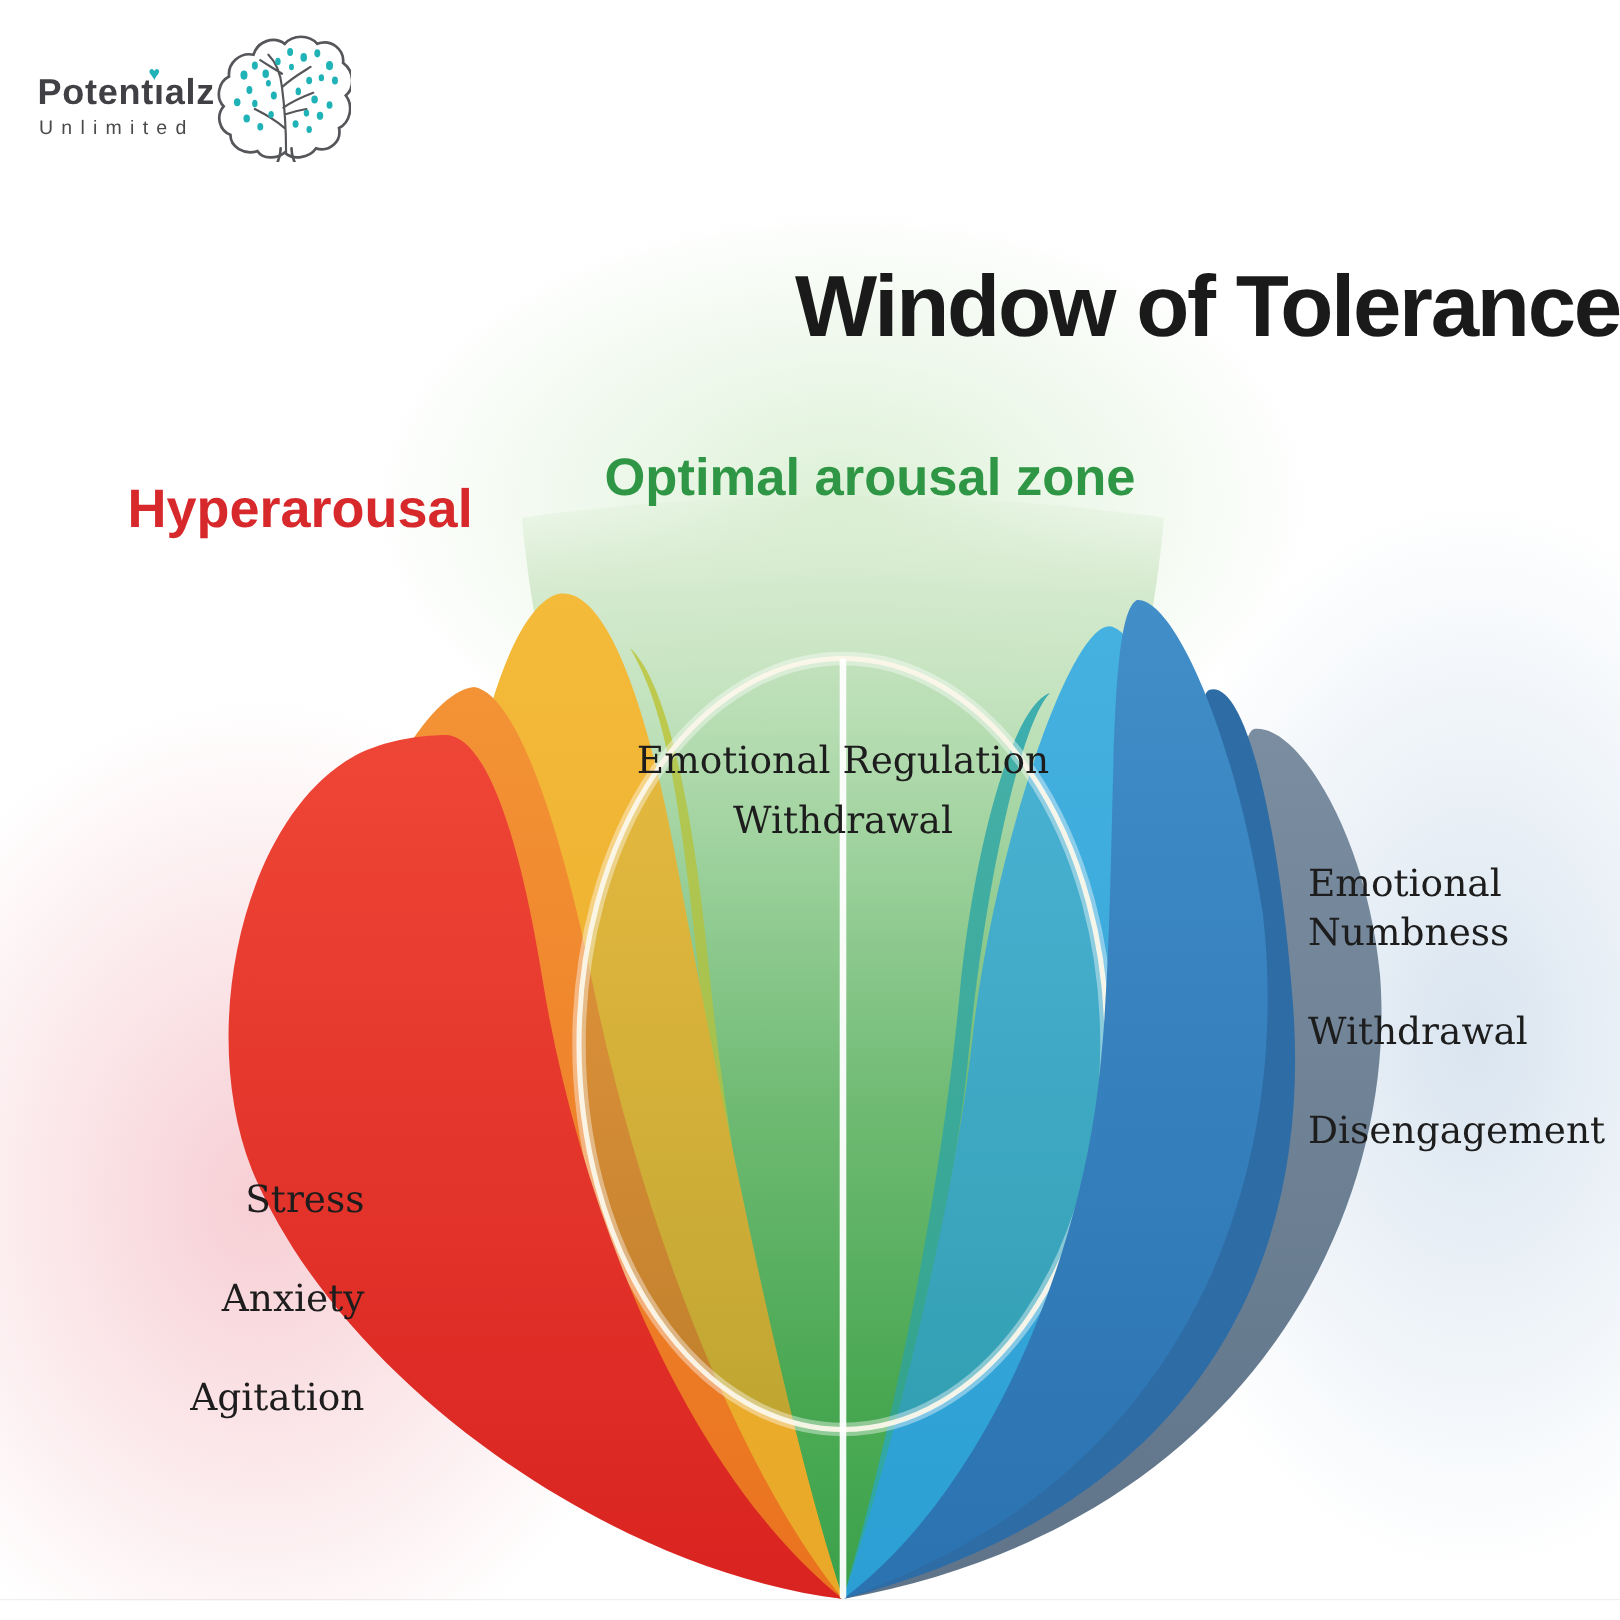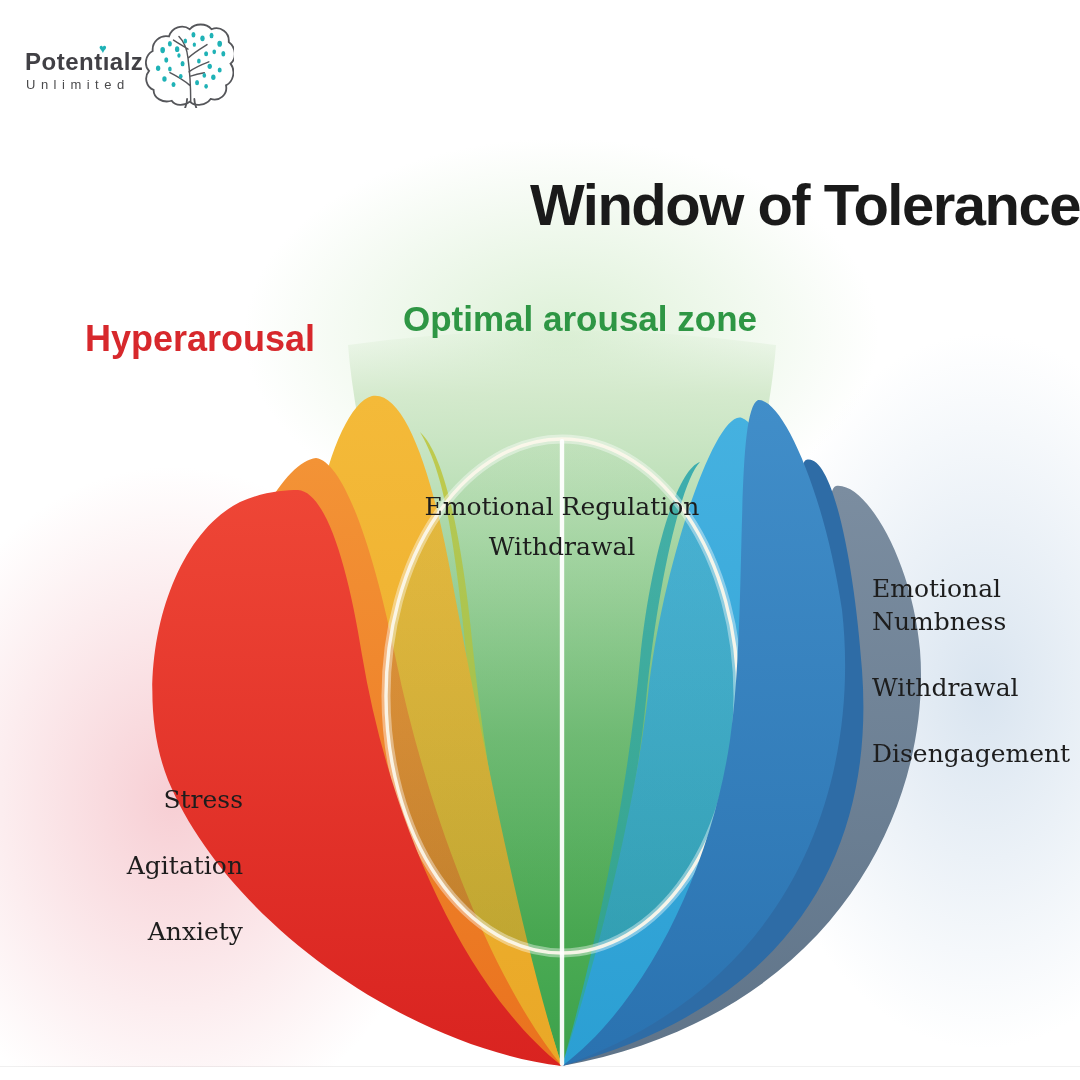--- a/index.html
+++ b/index.html
@@ -157,22 +157,22 @@
   <div class="abs zone-optimal" style="color: rgb(46, 150, 68);">Optimal arousal zone</div>
 
   <div class="abs zone-hyper" style="color: rgb(215, 40, 44);">Hyperarousal</div>
 
 
   <div class="abs serif ellipse-label-1">Emotional Regulation</div>
   <div class="abs serif ellipse-label-2">Withdrawal</div>
 
   <div class="abs serif left-list">
     <div>Stress</div>
+    <div>Anxiety</div>
     <div>Agitation</div>
-    <div>Anxiety</div>
   </div>
 
   <div class="abs serif right-list">
     <div class="item">Emotional Numbness</div>
     <div class="item">Withdrawal</div>
     <div class="item">Disengagement</div>
   </div>
 
 </div>
 

